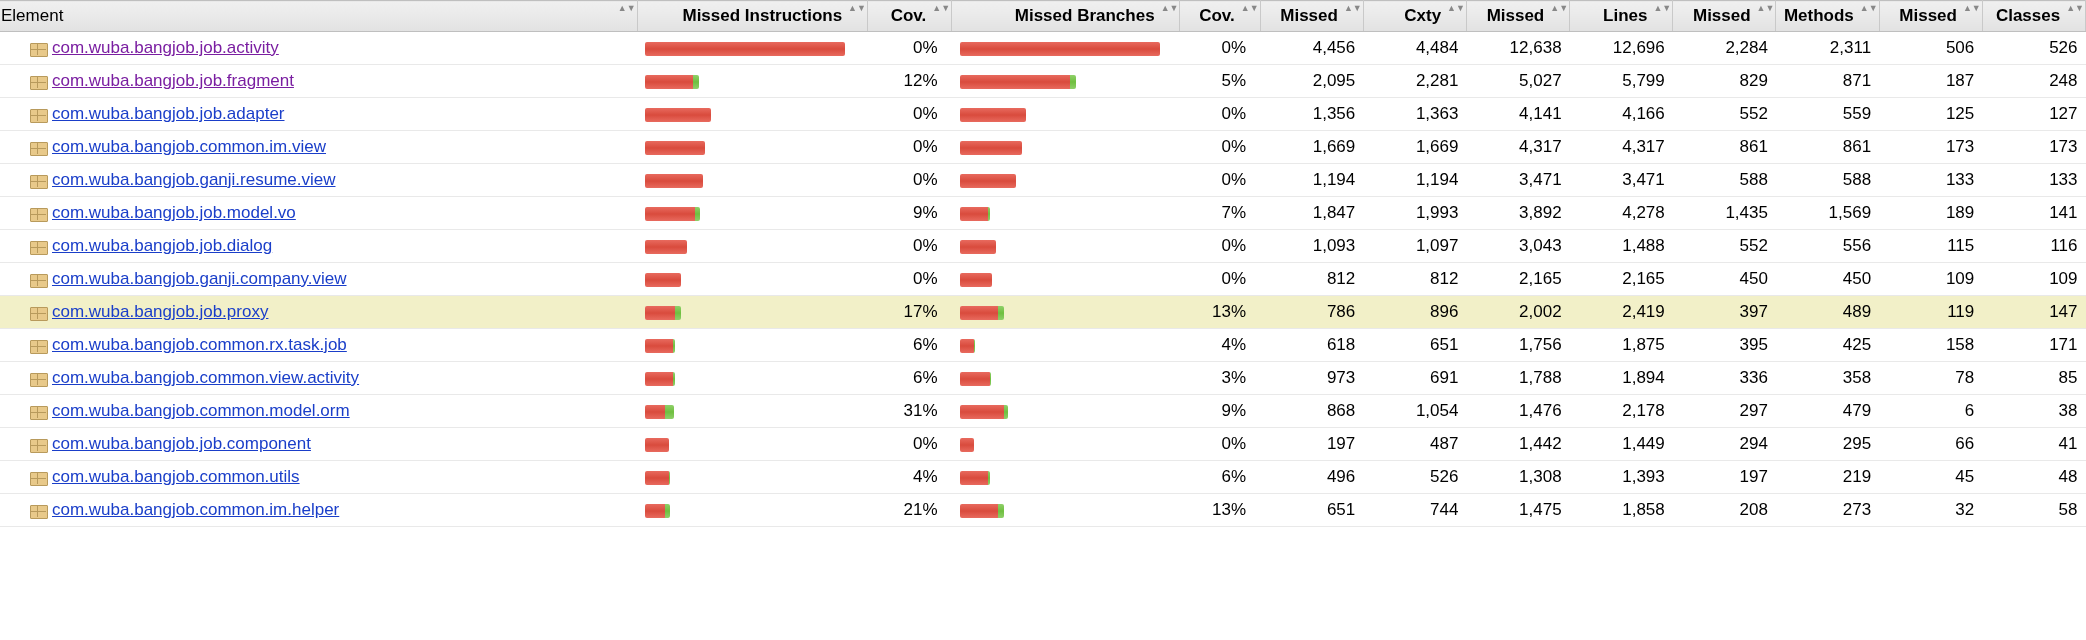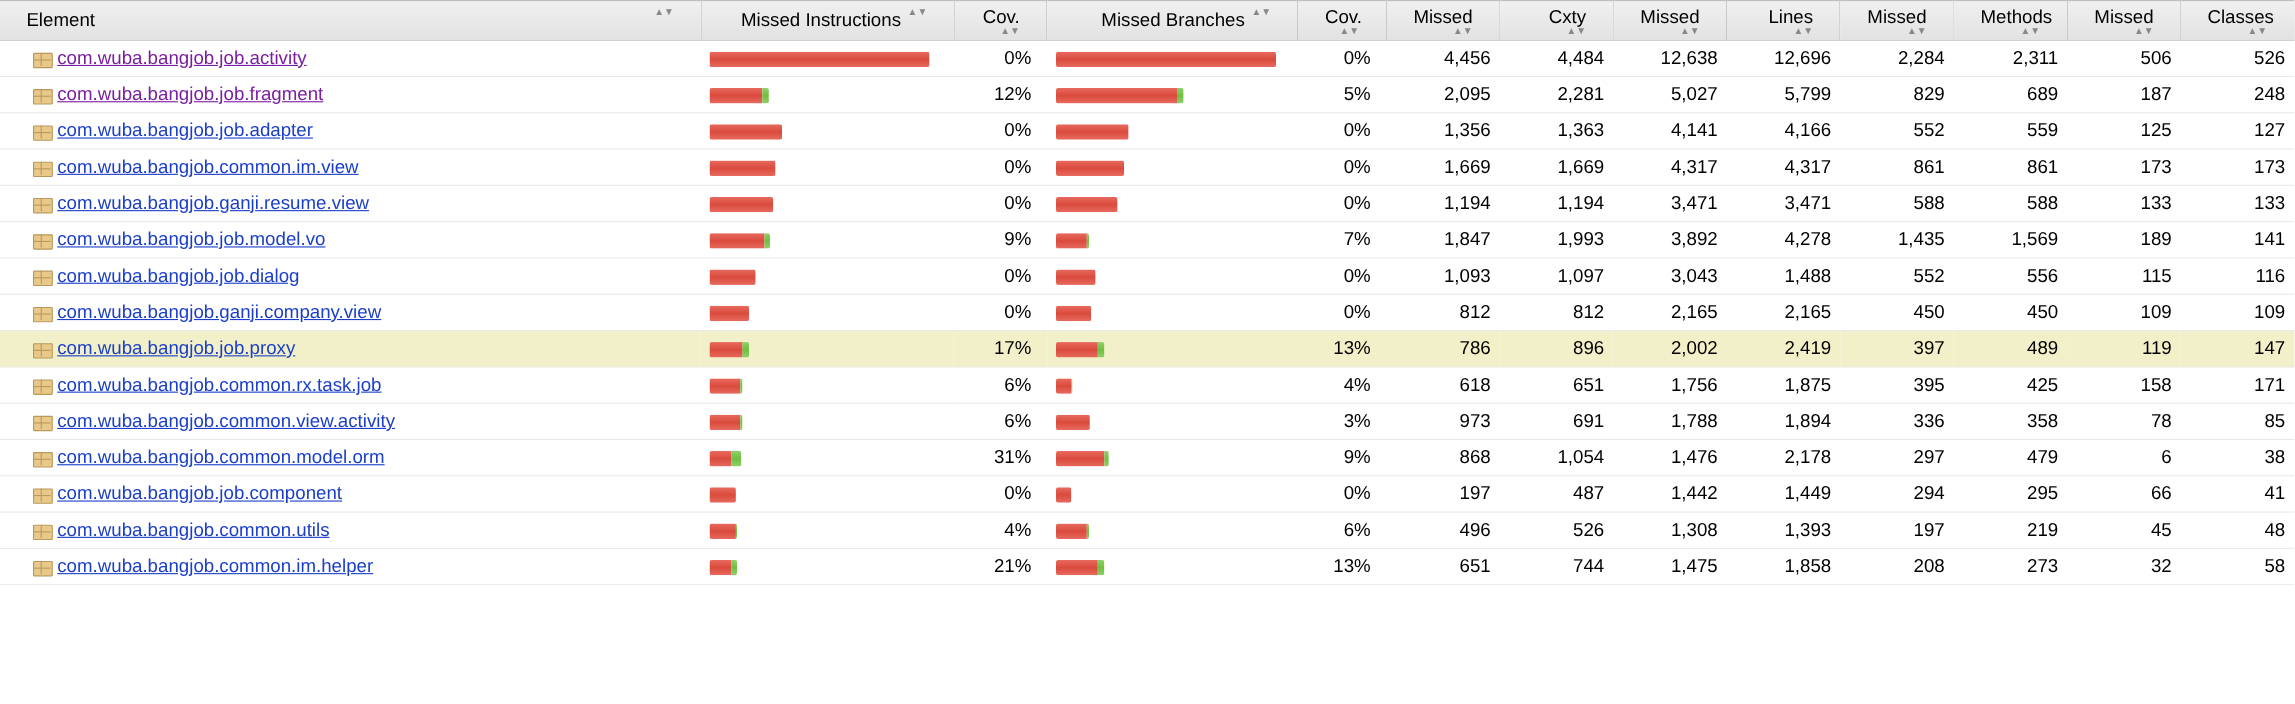--- a/index.html
+++ b/index.html
@@ -15,26 +15,26 @@
     border-collapse: collapse;
     width: 100%;
     table-layout: fixed;
   }
   thead th {
     background: linear-gradient(#f0f0f0, #e2e2e2);
     border-top: 1px solid #bfbfbf;
     border-bottom: 1px solid #bfbfbf;
     border-right: 1px solid #c9c9c9;
     font-weight: 400;
-    padding: 5px 24px;
+    padding: 5px 1px;
     text-align: left;
     white-space: nowrap;
     position: relative;
   }
-  thead th.num { text-align: right; }
+  thead th.num { text-align: right; font-weight: bold; }
   thead th .sort {
     display: inline-flex;
     flex-direction: column;
     line-height: 5px;
     font-size: 9px;
     color: #888;
     margin-left: 4px;
     vertical-align: middle;
   }
   thead th.num .sort { float: right; margin-left: 6px; }
@@ -169,21 +169,21 @@
           <td class="name"><span class="pkg-icon"><span class="h"></span></span><a href="#" class="pkg visited">com.wuba.bangjob.job.fragment</a></td>
           <td><span class="bar" style="width: 54px;"><span class="red" style="width: 48px;"></span><span class="green" style="width: 6px;"></span></span></td>
           <td class="pct">12%</td>
           <td><span class="bar" style="width: 116px;"><span class="red" style="width: 110px;"></span><span class="green" style="width: 6px;"></span></span></td>
           <td class="pct">5%</td>
           <td class="num">2,095</td>
           <td class="num">2,281</td>
           <td class="num">5,027</td>
           <td class="num">5,799</td>
           <td class="num">829</td>
-          <td class="num">689</td>
+          <td class="num">871</td>
           <td class="num">187</td>
           <td class="num">248</td>
         </tr>
         <tr>
           <td class="name"><span class="pkg-icon"><span class="h"></span></span><a href="#" class="pkg">com.wuba.bangjob.job.adapter</a></td>
           <td><span class="bar" style="width: 66px;"><span class="red" style="width: 66px;"></span><span class="green" style="width: 0px;"></span></span></td>
           <td class="pct">0%</td>
           <td><span class="bar" style="width: 66px;"><span class="red" style="width: 66px;"></span><span class="green" style="width: 0px;"></span></span></td>
           <td class="pct">0%</td>
           <td class="num">1,356</td>

